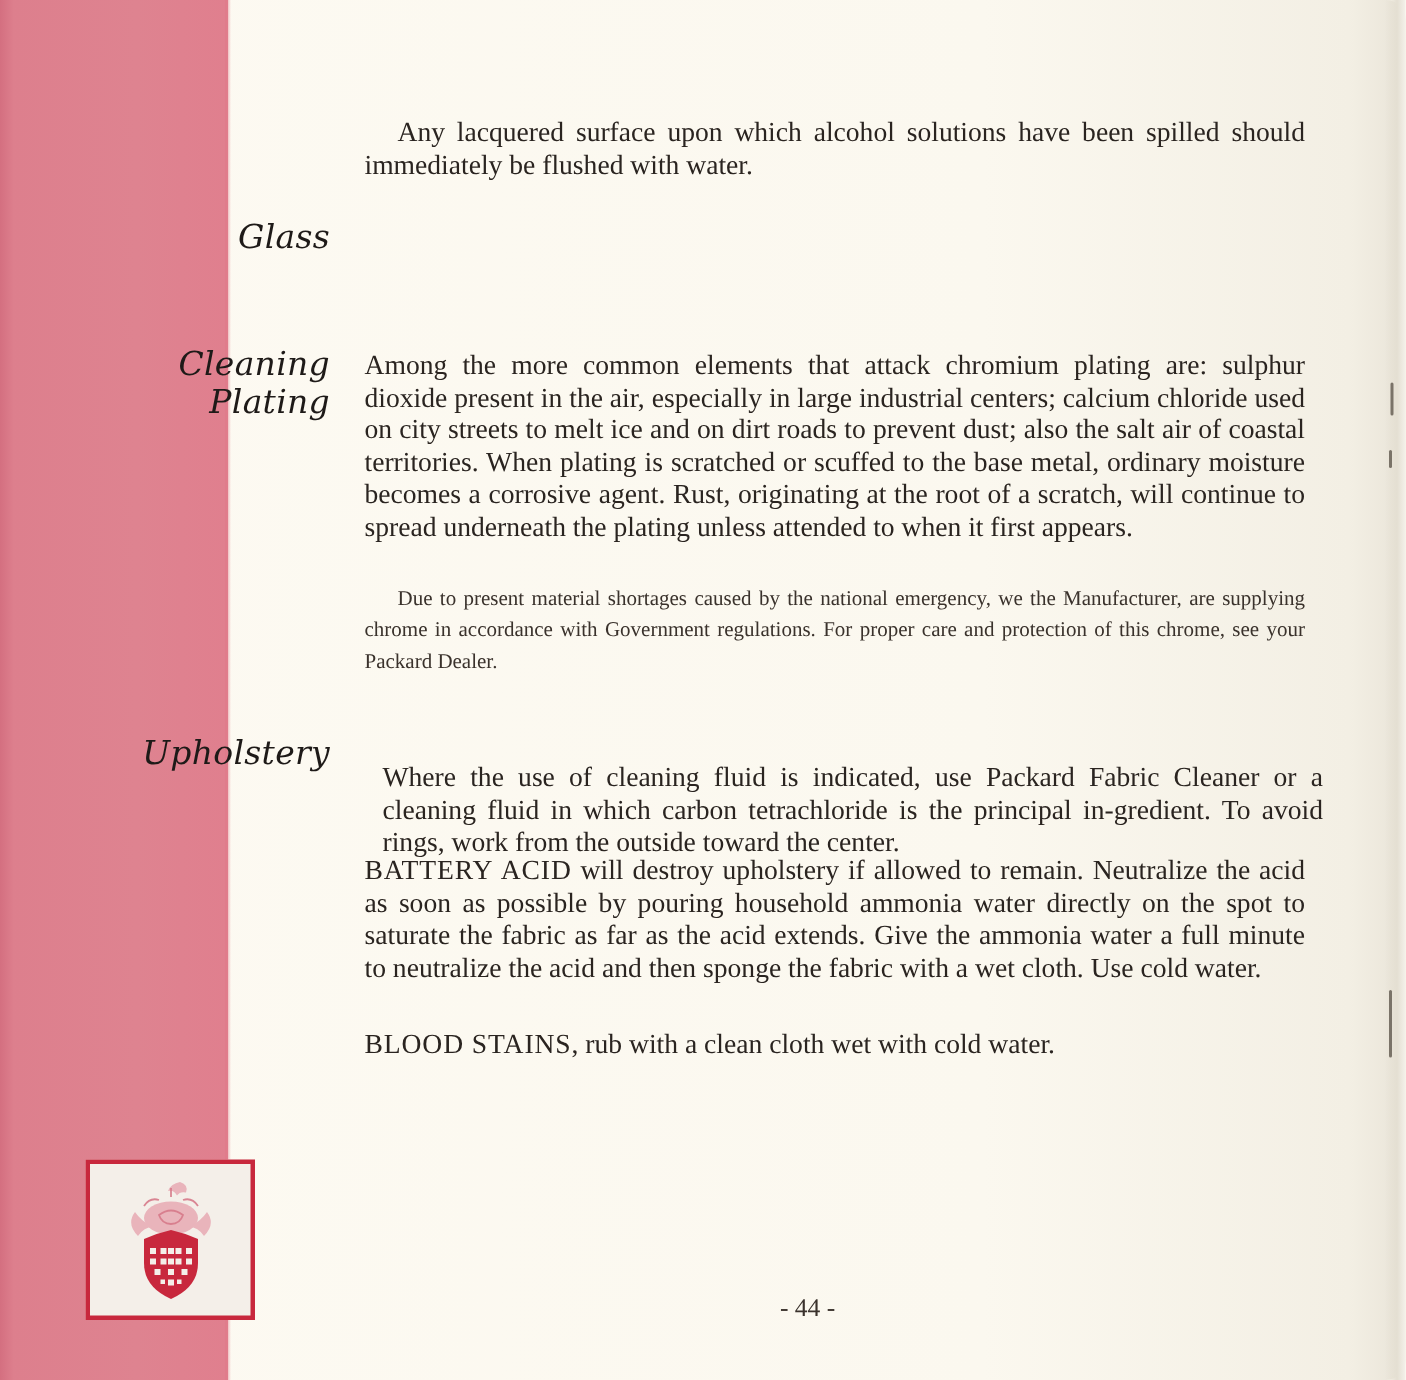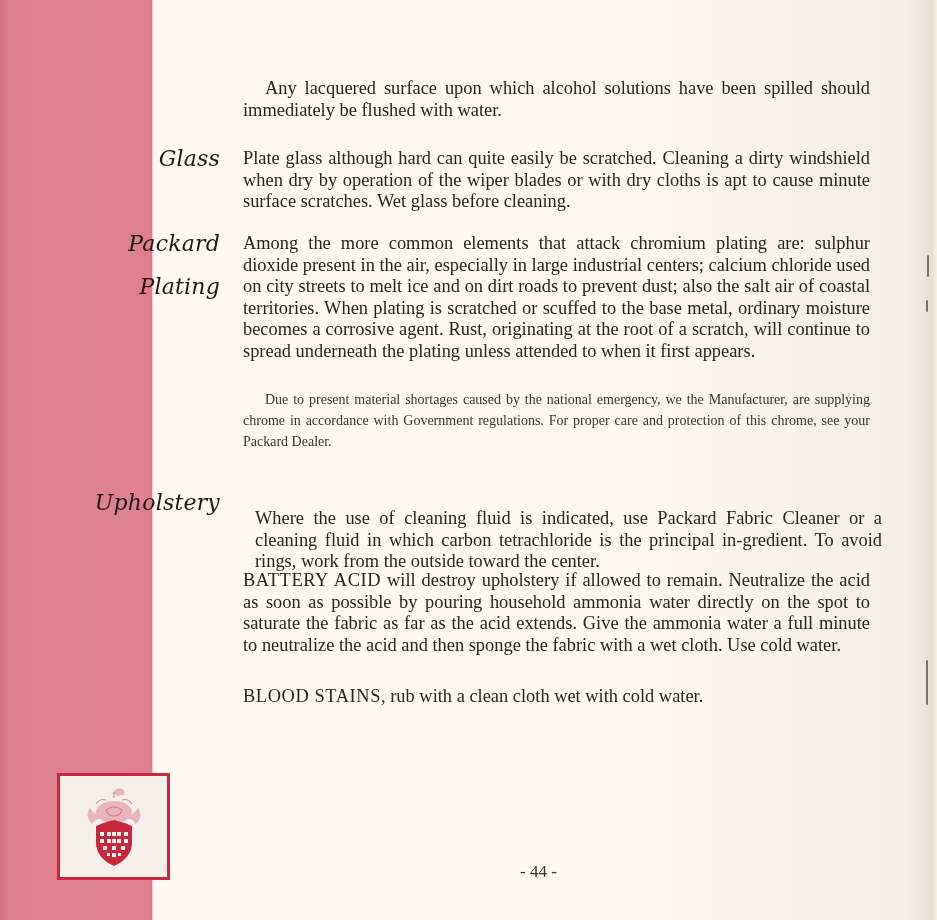--- a/index.html
+++ b/index.html
@@ -110,24 +110,23 @@
         <rect x="34" y="67" width="4" height="4"></rect>
         <rect x="29" y="67" width="3" height="3"></rect>
           <rect x="40" y="67" width="3" height="3"></rect>
       </g>
     </svg>
   </div>
 
   <p class="body-text indent" style="top:78px; margin:0;">Any lacquered surface upon which alcohol solutions have been spilled should immediately be flushed with water.</p>
 
   <div class="side-heading" style="top:147px;">Glass</div>
-  <p class="body-text" style="top:148px; margin:0;">Plate glass although hard can quite easily be scratched. Cleaning a dirty windshield when dry by operation of the wiper blades or with dry cloths is apt to cause minute surface scratches. Wet glass before cleaning.</p>
 
-  <div class="side-heading" style="top:232px;">Packard</div>
-  <div class="side-heading" style="top:275px;">Plating</div>
+  <div class="side-heading" style="top:232px;">Cleaning</div>
+  <div class="side-heading" style="top:257px;">Plating</div>
   <p class="body-text" style="top:233px; margin:0;">Among the more common elements that attack chromium plating are: sulphur dioxide present in the air, especially in large industrial centers; calcium chloride used on city streets to melt ice and on dirt roads to prevent dust; also the salt air of coastal territories. When plating is scratched or scuffed to the base metal, ordinary moisture becomes a corrosive agent. Rust, originating at the root of a scratch, will continue to spread underneath the plating unless attended to when it first appears.</p>
   <p class="body-text italic indent" style="top:389px; margin:0;">Due to present material shortages caused by the national emergency, we the Manufacturer, are supplying chrome in accordance with Government regulations. For proper care and protection of this chrome, see your Packard Dealer.</p>
 
   <div class="side-heading" style="top:491px;">Upholstery</div>
   <p class="body-text" style="top:496px; margin:12px;">Where the use of cleaning fluid is indicated, use Packard Fabric Cleaner or a cleaning fluid in which carbon tetrachloride is the principal in-gredient. To avoid rings, work from the outside toward the center.</p>
 
   <p class="body-text" style="top:686px; margin:0;">
     <span class="caps">BLOOD STAINS</span><span>, rub with a clean cloth wet with cold water.</span>
   </p>
 

